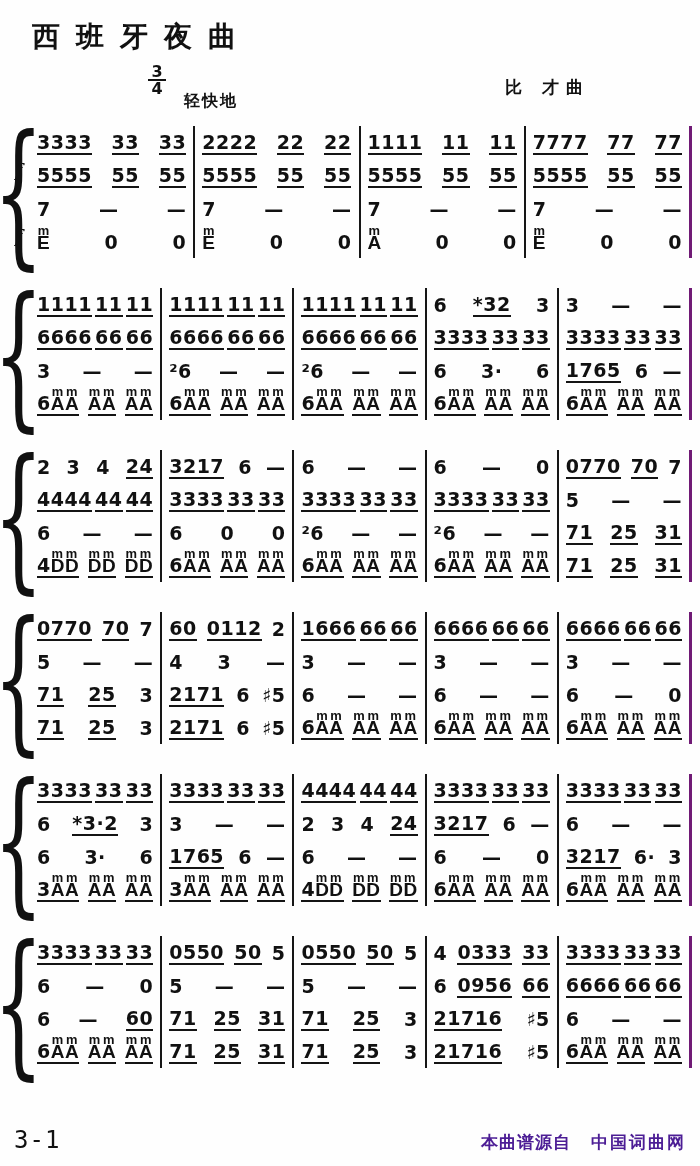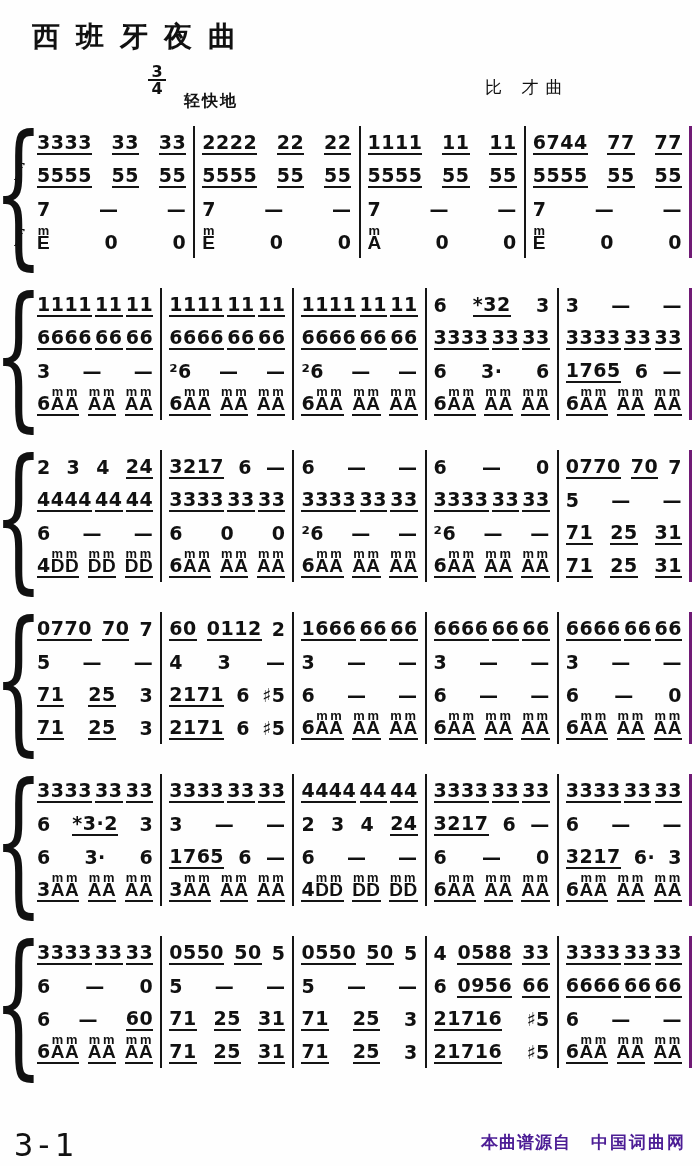--- a/index.html
+++ b/index.html
@@ -5,21 +5,21 @@
   html,body{margin:0;padding:0;background:#e8e8e8;}
   #page{position:relative;width:700px;height:1166px;background:#fefefe;overflow:hidden;
         font-family:"DejaVu Sans",sans-serif;color:#111;}
   
   #title{position:absolute;top:18px;left:16px;width:100%;text-align:left;
          font-size:28px;font-weight:bold;letter-spacing:16px;text-indent:16px;}
   #meter{position:absolute;top:64px;left:148px;width:18px;text-align:center;
          font-size:16px;font-weight:bold;line-height:15px;}
   #meter .num{border-bottom:2px solid #111;display:block;}
   #tempo{position:absolute;top:91px;left:184px;font-size:16px;font-weight:bold;letter-spacing:2px;}
-  #composer{position:absolute;top:76px;left:485px;font-size:17px;font-weight:normal;letter-spacing:7px;}
+  #composer{position:absolute;top:76px;left:505px;font-size:17px;font-weight:bold;letter-spacing:7px;}
   
   #score{position:absolute;top:126px;left:0;width:700px;}
   .system{display:flex;margin:0 8px 30px 6px;}
   .labels{width:112px;display:flex;flex-direction:column;padding-left:24px;box-sizing:border-box;}
   .labels .label{height:33px;line-height:33px;font-size:17px;font-weight:bold;width:82px;
                  text-align:justify;text-align-last:justify;}
   .brace{width:24px;display:flex;align-items:center;justify-content:center;overflow:visible;}
   .brace span{font-size:158px;font-weight:normal;line-height:132px;
               transform:scaleX(.5);font-family:"DejaVu Serif",serif;}
   .staff{flex:1;min-width:0;}
@@ -27,21 +27,21 @@
   .dyn{position:absolute;left:-15px;top:1px;font-family:"DejaVu Serif",serif;
        font-style:italic;font-weight:bold;font-size:17px;}
   .measures{display:flex;flex:1;height:100%;border-right:3px solid #701a75;}
   .measure{flex:1;display:flex;justify-content:space-between;align-items:center;
            padding:0 7px;min-width:0;white-space:nowrap;
            font-size:19px;font-weight:bold;letter-spacing:.5px;}
   .measure + .measure{border-left:2px solid #161616;}
   .g{display:inline-block;line-height:22px;}
   .g.beam{border-bottom:2.5px solid #141414;padding-bottom:0px;}
   
-  #pageno{position:absolute;left:14px;top:1126px;font-size:32px;letter-spacing:1px;
+  #pageno{position:absolute;left:14px;top:1126px;font-size:24px;letter-spacing:1px;
           font-family:"DejaVu Sans Mono",monospace;}
   #source{position:absolute;right:14px;top:1131px;font-size:17px;font-weight:bold;}
   #source .src-label{color:#4c1d95;letter-spacing:1px;}
   #source .src-name{letter-spacing:2px;margin-left:14px;text-decoration:none;}
 </style>
 </head>
 <body>
 
 <div id="page">
 
@@ -73,21 +73,21 @@
                 <span class="g beam">2222</span>
                 <span class="g beam">22</span>
                 <span class="g beam">22</span>
               </span>
               <span class="measure">
                 <span class="g beam">1111</span>
                 <span class="g beam">11</span>
                 <span class="g beam">11</span>
               </span>
               <span class="measure">
-                <span class="g beam">6744</span>
+                <span class="g beam">7777</span>
                 <span class="g beam">77</span>
                 <span class="g beam">77</span>
               </span>
             </div>
           </div>
           <div class="line">
             <span class="dyn">f</span>
             <div class="measures">
               <span class="measure">
                 <span class="g beam">5555</span>
@@ -673,21 +673,21 @@
                 <span class="g beam">50</span>
                 <span class="g">5</span>
               </span>
               <span class="measure">
                 <span class="g beam">0550</span>
                 <span class="g beam">50</span>
                 <span class="g">5</span>
               </span>
               <span class="measure">
                 <span class="g">4</span>
-                <span class="g beam">0588</span>
+                <span class="g beam">0333</span>
                 <span class="g beam">33</span>
               </span>
               <span class="measure">
                 <span class="g beam">3333</span>
                 <span class="g beam">33</span>
                 <span class="g beam">33</span>
               </span>
             </div>
           </div>
           <div class="line">

